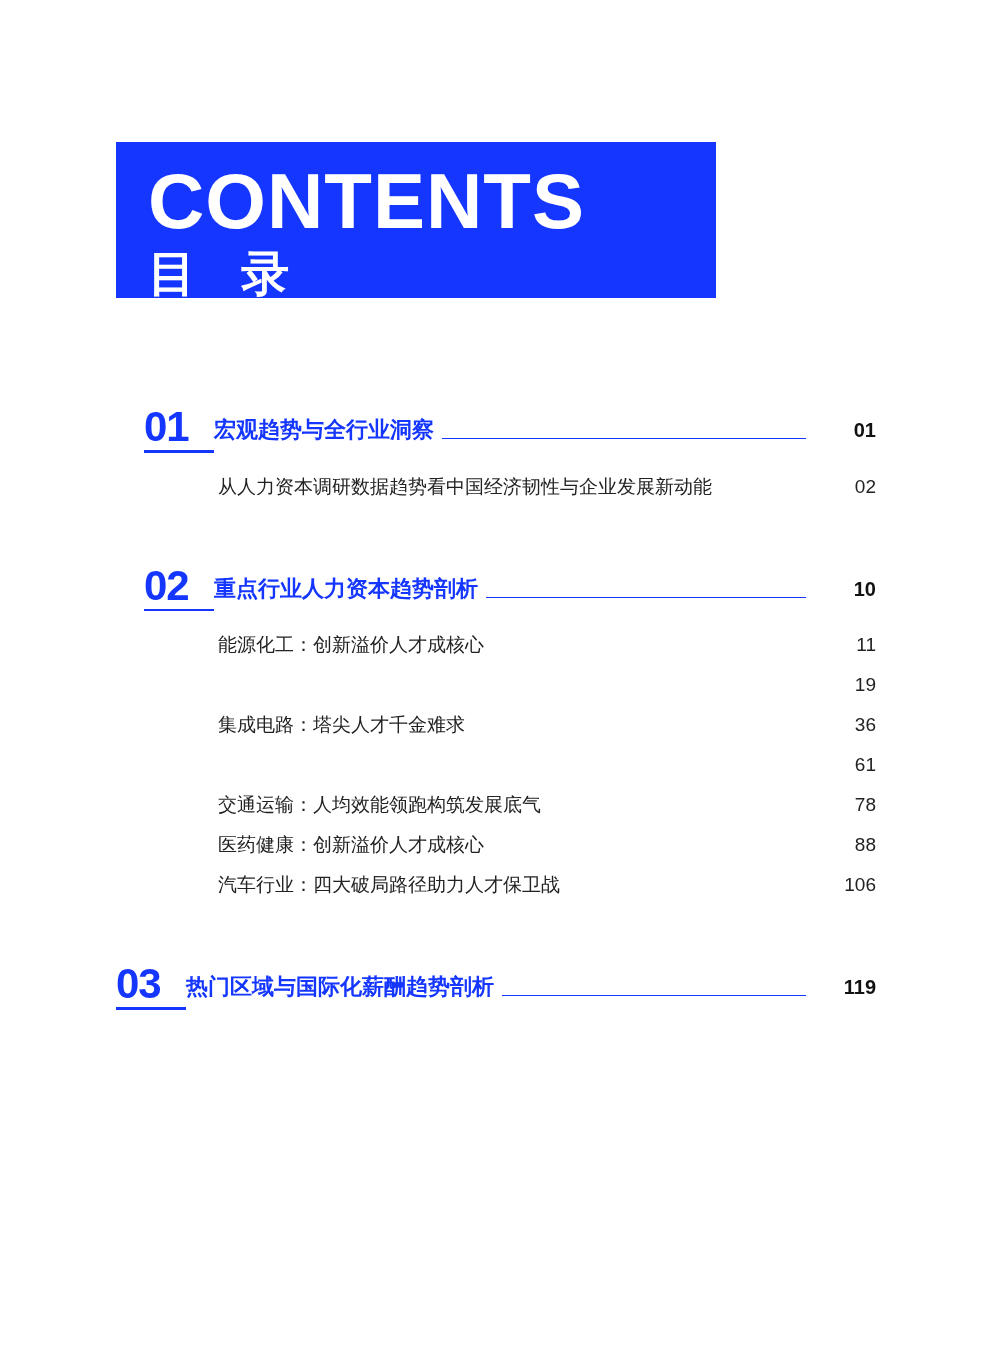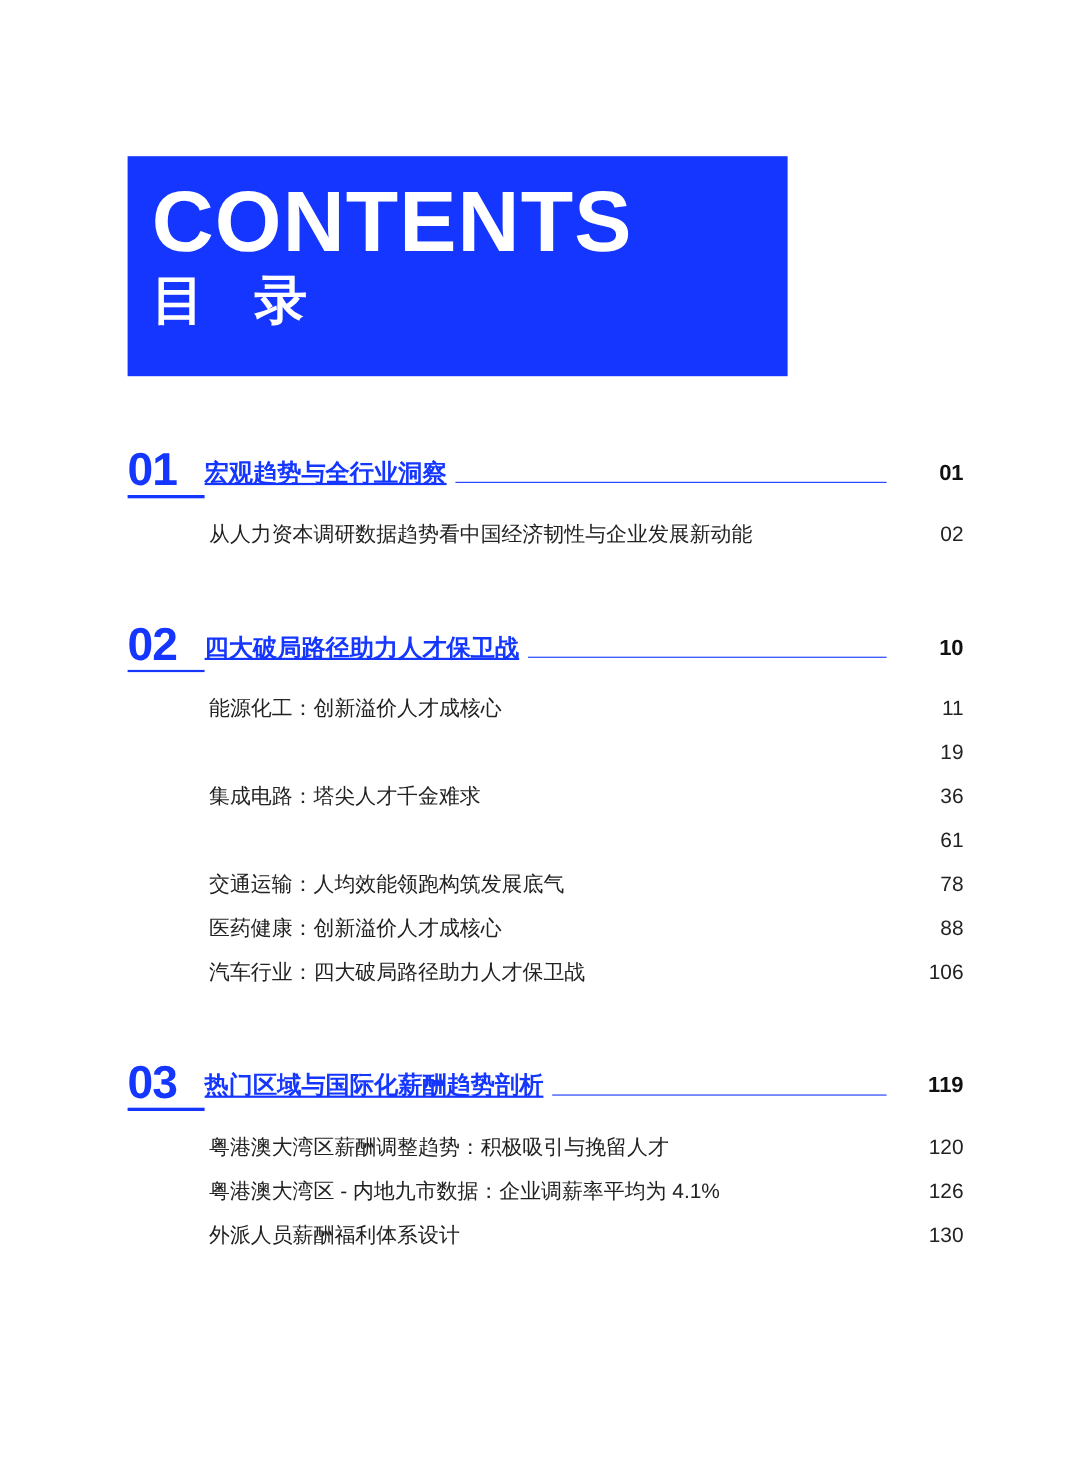--- a/index.html
+++ b/index.html
@@ -21,24 +21,24 @@
     width: 992px;
     height: 1346px;
   }
 
   
   .banner {
     position: absolute;
     left: 116px;
     top: 142px;
     width: 600px;
-    height: 200px;
+    height: 156px;
     background: #1536ff;
     box-sizing: border-box;
-    padding: 16px 0 0 22px;
+    padding: 16px 0 0 32px;
   }
   .banner-title {
     font-size: 78px;
     font-weight: bold;
     color: #ffffff;
     letter-spacing: 1px;
     line-height: 86px;
     margin: 0;
     white-space: nowrap;
   }
@@ -77,21 +77,20 @@
     width: 70px;
     flex: none;
   }
   .section-title {
     font-size: 22px;
     font-weight: bold;
     color: #1536ff;
     line-height: 30px;
     padding-bottom: 3px;
     white-space: nowrap;
-    text-decoration: underline;
   }
   .section-rule {
     flex: 1 1 auto;
     border-bottom: 1.5px solid #1536ff;
     margin: 0 0 9px 8px;
     min-width: 20px;
   }
   .section-page {
     font-size: 20px;
     font-weight: bold;
@@ -125,21 +124,21 @@
   .entry-fill {
     flex: 1 1 auto;
   }
   .entry-page {
     width: 70px;
     text-align: right;
     flex: none;
     font-size: 19px;
     color: #222222;
   }
-  .gap-lg { margin-bottom: 52px; }
+  .gap-lg { margin-bottom: 52px; margin-left: 28px; }
 </style>
 </head>
 <body>
 
 <div class="page">
 
   <div class="banner">
     <div class="banner-title">CONTENTS</div>
     <div class="banner-subtitle">目 录</div>
   </div>
@@ -159,21 +158,21 @@
           <span class="entry-label">从人力资本调研数据趋势看中国经济韧性与企业发展新动能</span>
           <span class="entry-fill"></span>
           <span class="entry-page">02</span>
         </div>
       </div>
     </div>
 
     <div class="toc-section gap-lg">
       <div class="section-head">
         <div class="section-num">02</div>
-        <div class="section-title">四大破局路径助力人才保卫战</div>
+        <div class="section-title">重点行业人力资本趋势剖析</div>
         <div class="section-rule"></div>
         <div class="section-page">10</div>
       </div>
       <div class="section-underline"></div>
       <div class="entries">
         <div class="entry">
           <span class="entry-label">能源化工：创新溢价人才成核心</span>
           <span class="entry-fill"></span>
           <span class="entry-page">11</span>
         </div>
@@ -209,33 +208,16 @@
     </div>
 
     <div class="toc-section">
       <div class="section-head">
         <div class="section-num">03</div>
         <div class="section-title">热门区域与国际化薪酬趋势剖析</div>
         <div class="section-rule"></div>
         <div class="section-page">119</div>
       </div>
       <div class="section-underline"></div>
-      <div class="entries">
-        <div class="entry">
-          <span class="entry-label">粤港澳大湾区薪酬调整趋势：积极吸引与挽留人才</span>
-          <span class="entry-fill"></span>
-          <span class="entry-page">120</span>
-        </div>
-        <div class="entry">
-          <span class="entry-label">粤港澳大湾区 - 内地九市数据：企业调薪率平均为 4.1%</span>
-          <span class="entry-fill"></span>
-          <span class="entry-page">126</span>
-        </div>
-        <div class="entry">
-          <span class="entry-label">外派人员薪酬福利体系设计</span>
-          <span class="entry-fill"></span>
-          <span class="entry-page">130</span>
-        </div>
-      </div>
     </div>
 
   </div>
 </div>
 
 </body></html>

